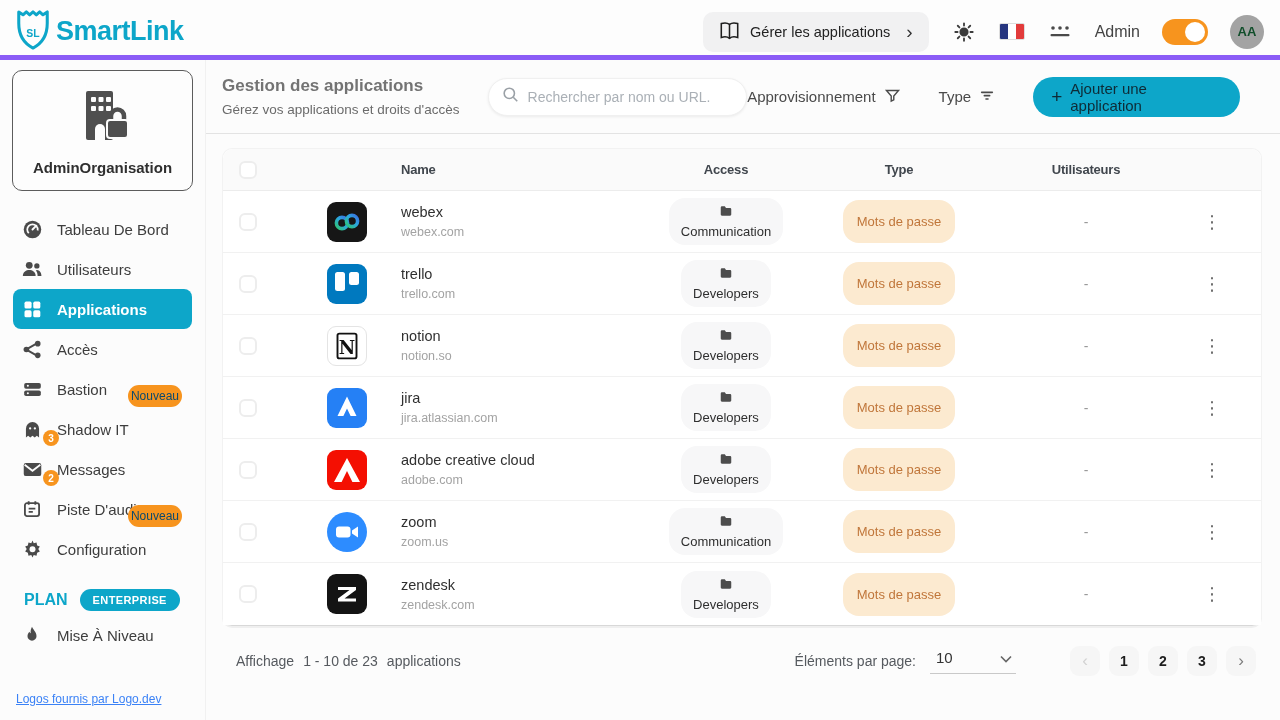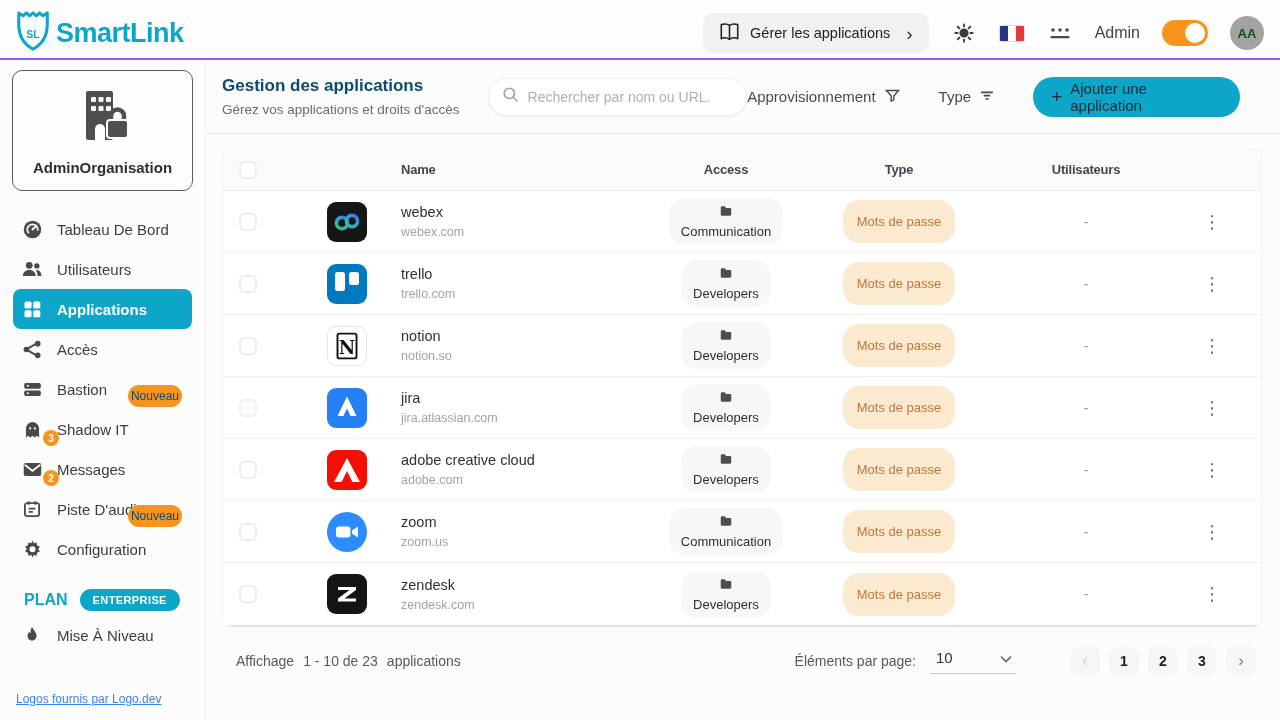--- a/index.html
+++ b/index.html
@@ -1,21 +1,21 @@
 <!DOCTYPE html>
 <html><head>
 <meta charset="utf-8">
 <style>
   * { margin:0; padding:0; box-sizing:border-box; }
   html,body { width:1280px; height:720px; overflow:hidden; background:#fff;
               font-family:"Liberation Sans", sans-serif; }
 
   
   .topbar { height:60px; display:flex; align-items:center; padding:8px 16px 0 14px;
-            background:#fdfdfd; border-bottom:2px solid #8b5cf6;gap:36px; }
+            background:#fdfdfd; border-bottom:5px solid #8b5cf6;gap:36px; }
   .brand { display:flex; align-items:center; gap:4px; cursor:pointer; }
   .brand-name { font-size:27px; font-weight:bold; color:#0da6c9; letter-spacing:-0.5px; }
   .tb-right { margin-left:auto; display:flex; align-items:center; gap:22px; }
   .manage-btn { display:flex; align-items:center; gap:10px; background:#f1f1f2;
                 border-radius:10px; height:40px; padding:0 16px; cursor:pointer;
                 font-size:14.5px; color:#222; }
   .manage-btn .chev { font-size:19px; color:#333; margin-left:6px; line-height:1; }
   .tb-icon { display:flex; align-items:center; justify-content:center; width:26px; height:26px; cursor:pointer; }
   .flag { width:26px; height:17px; display:flex; border:1px solid #ddd; border-radius:2px; overflow:hidden; cursor:pointer; }
   .flag div { flex:1; }
@@ -49,21 +49,21 @@
   .plan-row { display:flex; align-items:center; gap:12px; margin:20px 0 4px 24px; }
   .plan-label { font-size:16px; font-weight:bold; color:#0da6c9; }
   .plan-badge { background:#0da6c9; color:#fff; font-size:11px; font-weight:bold;
                 padding:5px 13px; border-radius:13px; letter-spacing:0.4px; }
   .credit { position:absolute; left:16px; bottom:14px; font-size:12px; color:#3b82f6;
             text-decoration:underline; cursor:pointer; }
 
   
   .main-header { display:flex; align-items:center; padding:0 18px 0 16px; height:74px;
                  border-bottom:1px solid #e3e3e3; flex-shrink:0; }
-  .page-title { font-size:17px; font-weight:bold; color:#0c4a6e; }
+  .page-title { font-size:17px; font-weight:bold; color:#737373; }
   .page-subtitle { font-size:13.5px; color:#6b6b6b; margin-top:6px; }
   .search-box { margin-left:14px; width:260px; height:38px; background:#fff; border:1px solid #f0f0f0;
                 border-radius:19px; box-shadow:0 1px 3px rgba(0,0,0,.07);
                 display:flex; align-items:center; padding:0 12px; gap:8px; }
   .search-box input { border:none; outline:none; flex:1; font-size:14px; color:#333;
                       font-family:"Liberation Sans", sans-serif; background:transparent; }
   .search-box input::placeholder { color:#aab0b6; }
   .filter { display:flex; align-items:center; gap:8px; font-size:15px; color:#4a4a4a; cursor:pointer; }
   .add-btn { display:flex; align-items:center; gap:8px; background:#0da6c9; border-radius:20px;
              height:40px; padding:0 18px; font-size:15px; color:#0e2b36; cursor:pointer; }

